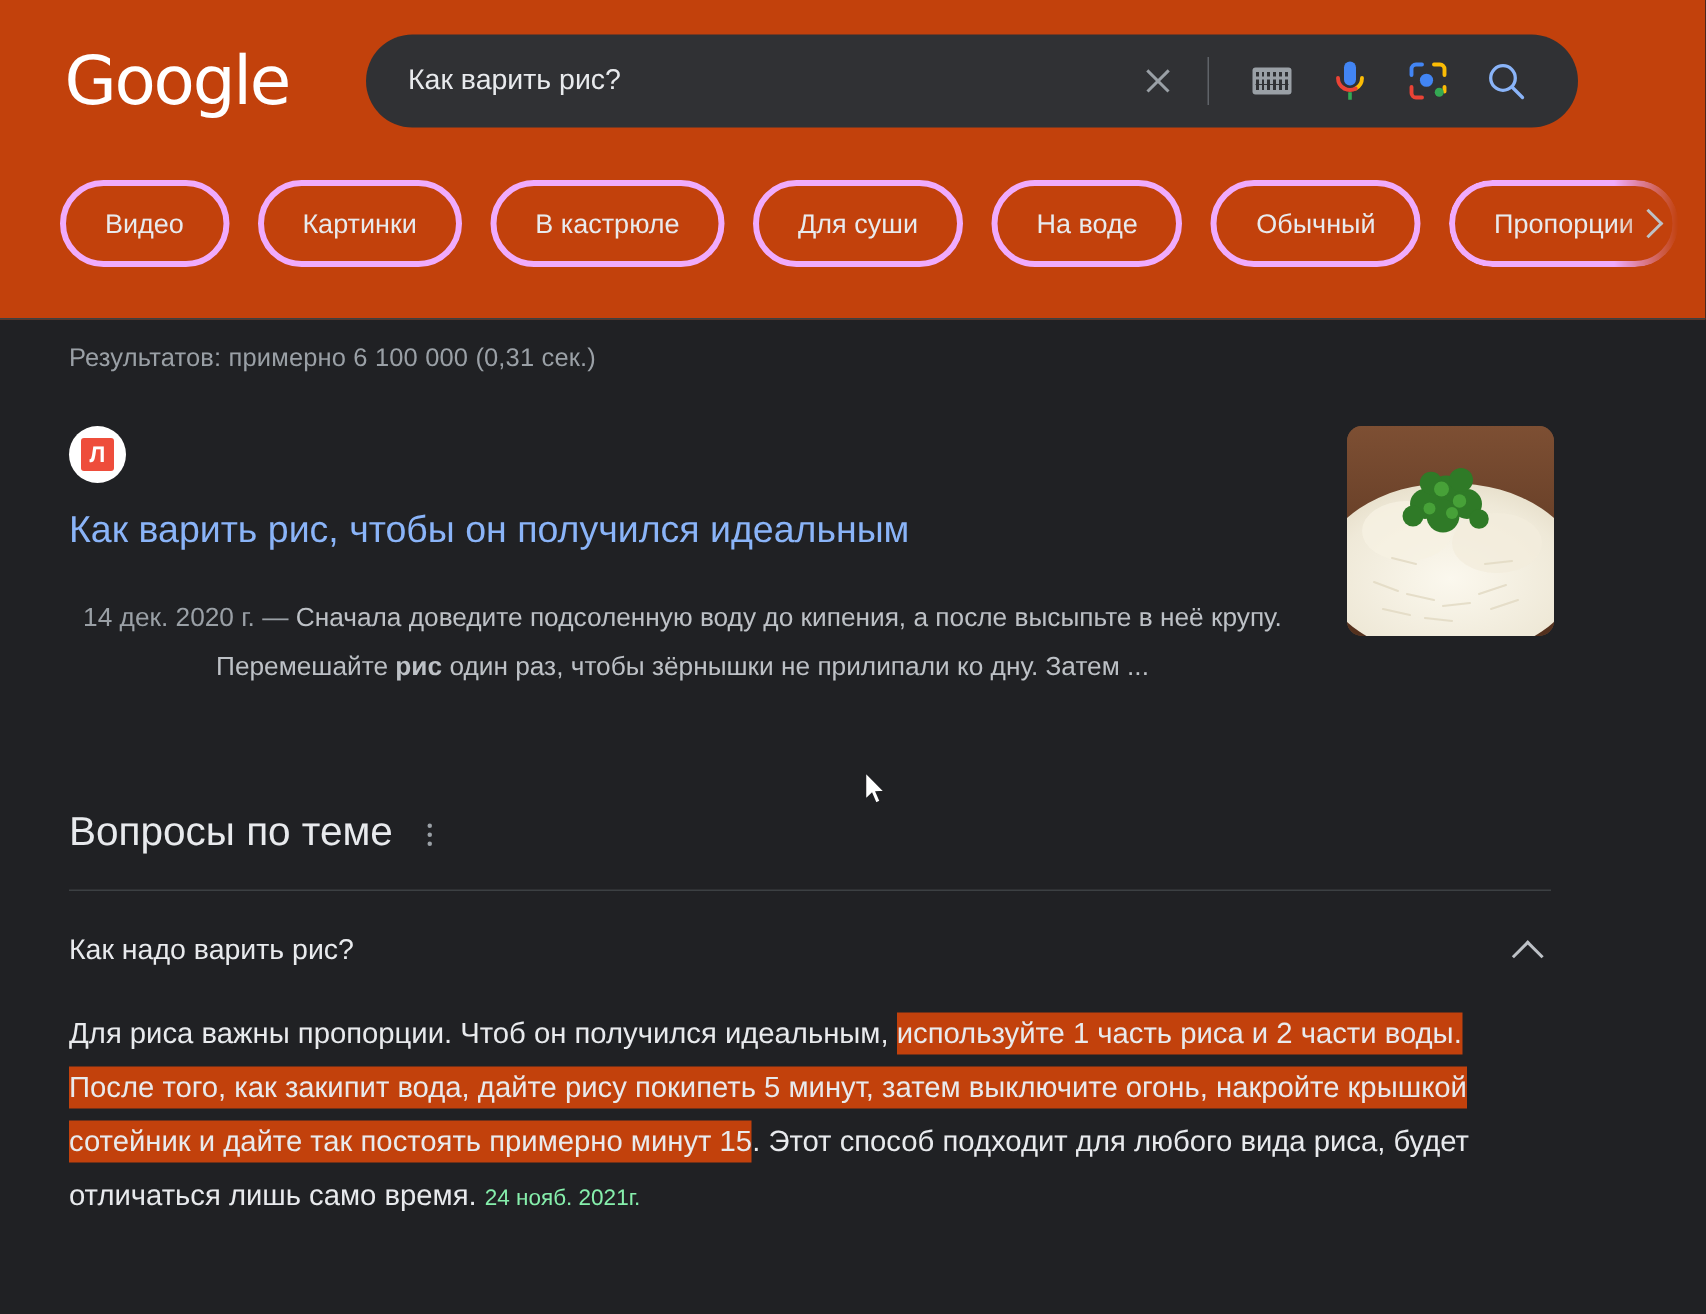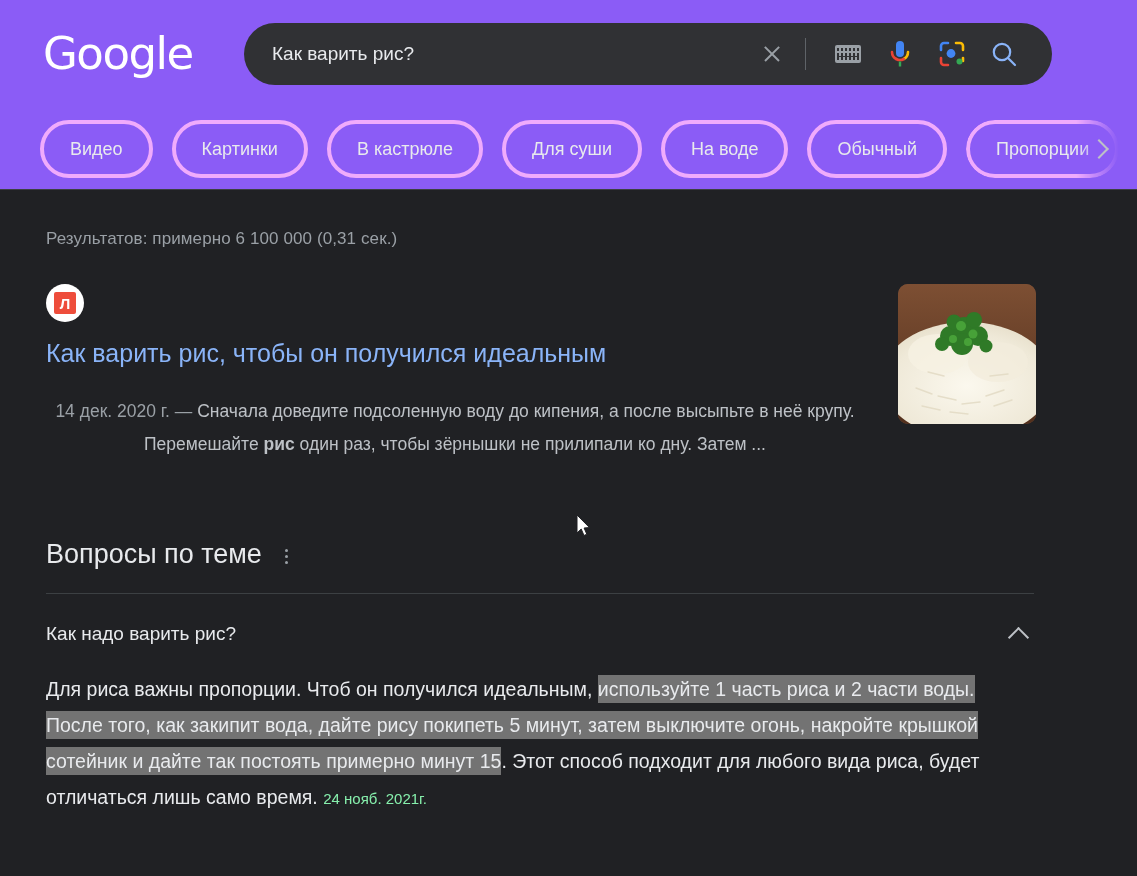--- a/index.html
+++ b/index.html
@@ -5,21 +5,21 @@
   * { box-sizing: border-box; margin: 0; padding: 0; }
   html, body {
     width: 1137px; height: 876px;
     background: #202124;
     font-family: "Liberation Sans", "DejaVu Sans", sans-serif;
     overflow: hidden;
   }
   .page { position: relative; width: 1137px; height: 876px; background: #202124; }
 
   
-  .header { position: relative; width: 100%; height: 190px; background: #8b5cf6;
+  .header { position: relative; width: 100%; height: 213px; background: #c2410c;
             border-bottom: 1px solid #3c4043; }
 
   .logo-row { position: absolute; left: 0; top: 0; width: 100%; height: 108px; }
 
   .google-logo { position: absolute; left: 43px; top: 30px;
                  font-family: "DejaVu Sans", sans-serif;
                  font-size: 45px; color: #ffffff; letter-spacing: -1.5px;
                  line-height: 48px; font-weight: 400; }
 
   .searchbar { position: absolute; left: 244px; top: 23px; width: 808px; height: 62px;
@@ -114,21 +114,21 @@
   .paa-q-row { display: flex; align-items: center; justify-content: space-between;
                padding: 25px 0 0 0; cursor: pointer; }
   .paa-q { font-size: 19px; color: #e8eaed; line-height: 26px; }
   .chev-up { width: 30px; height: 30px; position: relative; flex: 0 0 auto; }
   .chev-up::before { content: ""; position: absolute; left: 7px; top: 11px;
                      width: 13px; height: 13px; border-top: 2.2px solid #bdc1c6;
                      border-left: 2.2px solid #bdc1c6; transform: rotate(45deg); }
 
   .paa-answer { margin-top: 22px; width: 975px; font-size: 19.5px; line-height: 36px;
                 color: #e8eaed; }
-  .sel { background: #737373; color: #e8eaed; padding: 3px 0; box-decoration-break: clone;
+  .sel { background: #c2410c; color: #e8eaed; padding: 3px 0; box-decoration-break: clone;
          -webkit-box-decoration-break: clone; }
   .ans-date { font-size: 15px; color: #86efac; }
 
   
   .cursor { position: absolute; left: 576px; top: 514px; width: 16px; height: 24px;
             pointer-events: none; }
 </style>
 </head>
 <body>
 

